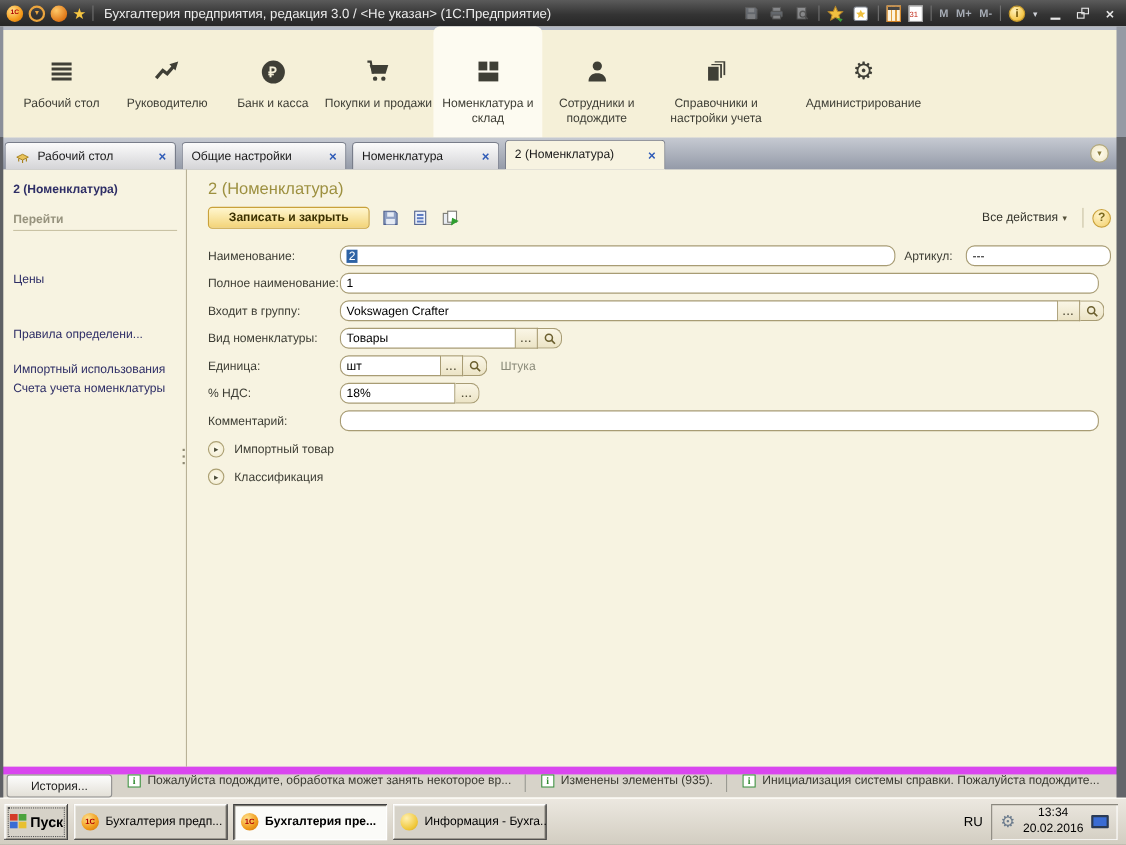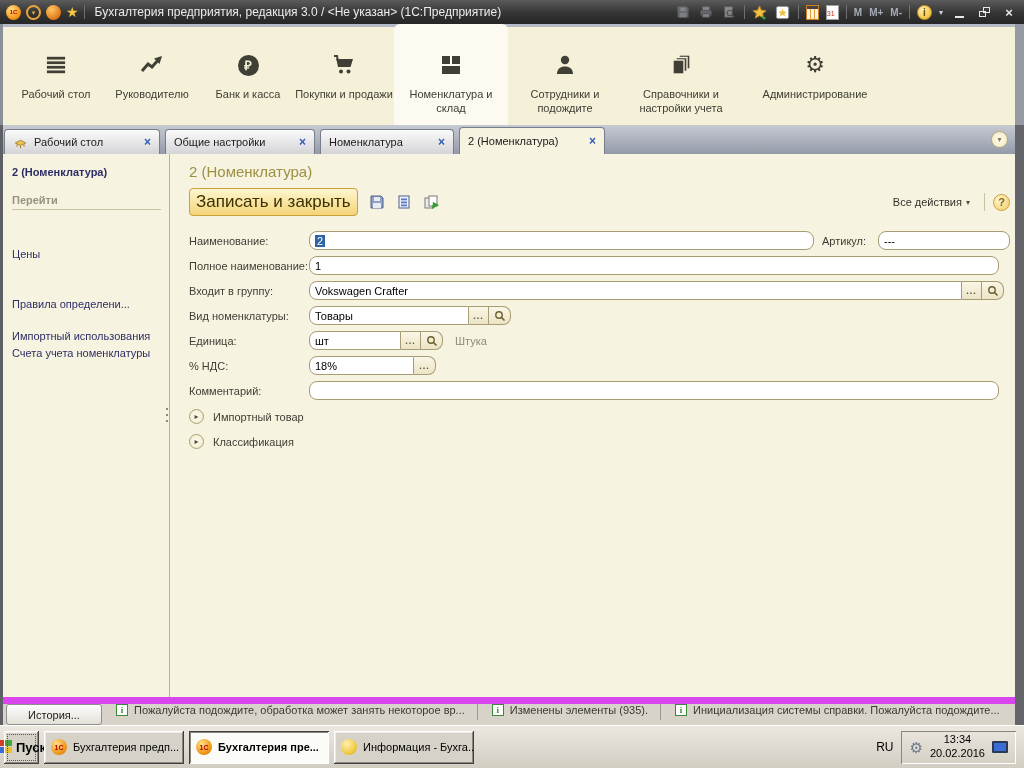--- a/index.html
+++ b/index.html
@@ -35,21 +35,21 @@
   .rest i.f { right:0; top:0; }
   .rest i.b { left:0; bottom:0; background:#3a3a3a; }
   .xclose { font-size:13px; font-weight:bold; }
 
   
   .ribbon { height:101px; display:flex; padding-left:10px; background:linear-gradient(#b4bac6 0 3px, #f5f0d8 3px); }
   .rsec { display:flex; flex-direction:column; align-items:center; padding-top:28px; color:#3e3e35; cursor:default; }
   .rsec .ric { height:26px; display:flex; align-items:center; justify-content:center; }
   .rsec .rlab { margin-top:9px; text-align:center; line-height:1.3; font-size:11px; }
   .rsec.active { background:#fdfbf1; border-radius:6px 6px 0 0; }
-  .w90{width:92px}.w100{width:100px}.w95{width:114px}.w115{width:118px}.w140{width:150px}
+  .w90{width:92px}.w100{width:100px}.w95{width:99px}.w115{width:118px}.w140{width:150px}
   .ruble-circ { width:21px; height:21px; border-radius:50%; background:#3f3f36; color:#f5f0d8; font-size:13px; font-weight:bold; display:flex; align-items:center; justify-content:center; }
   .gear-glyph { font-size:22px; color:#3f3f36; line-height:1; }
 
   
   .tabbar { height:29px; background:linear-gradient(#c6cad2,#949aa8); display:flex; align-items:flex-end; padding:0 4px; position:relative; }
   .tab { height:25px; display:flex; align-items:center; padding:0 8px; margin-right:5px; border:1px solid #787d8a; border-bottom:none; border-radius:4px 4px 0 0; background:linear-gradient(#fbfbfb,#d4d4d7); color:#1a1a1a; }
   .tab .tlab { flex:1; white-space:nowrap; overflow:hidden; }
   .tab .tclose { color:#2f5bb7; font-weight:bold; font-size:12px; margin-left:8px; }
   .tab.active { background:#f7f3e1; height:27px; }
   .tw1{width:156px}.tw2{width:150px}.tw3{width:134px}.tw4{width:146px}
@@ -63,21 +63,21 @@
   .sb-link { color:#2e2e66; margin:5px 0; white-space:nowrap; overflow:hidden; cursor:pointer; }
   .sb-link.bold { font-weight:normal;margin-top:38px; }
   .sb-gap { height:10px; }
   .splitter { width:4px; border-left:1px solid #b9b196; position:relative; }
   .splitter .dots { position:absolute; left:-4px; top:250px; width:3px; }
   .splitter .dots b { display:block; width:2px; height:2px; background:#8f8a74; margin:4px 0; }
 
   .main { flex:1; padding:9px 14px 0 16px; position:relative; }
   .form-title { color:#9d9040; font-size:15px; }
   .toolbar { margin-top:8px; display:flex; align-items:center; }
-  .btn-save { background:linear-gradient(#fff6cf,#f3d478); border:1px solid #c9a13b; border-radius:4px; padding:3px 6px; font-weight:normal; color:#3a3000; font-size:17px; }
+  .btn-save { background:linear-gradient(#fff6cf,#f3d478); border:1px solid #c9a13b; border-radius:4px; padding:3px 18px; font-weight:bold; color:#3a3000; font-size:11px; }
   .tb-tool { margin-left:11px; display:inline-flex; }
   .tspacer { flex:1; }
   .all-actions { color:#33332b; margin-right:6px; display:flex; align-items:center; gap:4px; }
   .aa-arrow { font-size:8px; color:#55503a; }
   .tool-sep { width:1px; height:18px; background:#c9c2a4; margin:0 8px; }
   .help-btn { width:17px; height:17px; border-radius:50%; background:radial-gradient(circle at 35% 30%, #fff3c8, #f3cf6a); border:1px solid #c9a13b; color:#7c6a1e; font-weight:bold; font-size:11px; display:flex; align-items:center; justify-content:center; }
 
   .formarea { margin-top:12px; }
   .frow { display:flex; align-items:center; height:25px; }
   .flabel { width:120px; color:#3e3e35; white-space:nowrap; }
@@ -102,21 +102,21 @@
   
   .statusbar { height:28px; background:#d7d3c9; border-top:7px solid #d946ef; display:flex; align-items:flex-start; padding:0 6px; }
   .hist-btn { width:96px; height:21px; border:1px solid #8f8f8f; border-radius:3px; background:linear-gradient(#fdfdfd,#e3e0d7); color:#222; display:flex; align-items:center; justify-content:center; }
   .sb-msg { display:flex; align-items:center; margin-left:14px; color:#3a3a32; white-space:nowrap; }
   .ii { width:12px; height:12px; border:1px solid #3a8a3a; background:#fff; color:#2f8a2f; font-weight:bold; font-size:9px; display:inline-flex; align-items:center; justify-content:center; margin-right:6px; font-family:"Liberation Serif", serif; }
   .sb-sep { width:1px; height:16px; background:#9a9a92; margin-left:12px; }
 
   
   .taskbar { height:43px; background:linear-gradient(#ece8e0,#d2cdc1); border-top:1px solid #fff; display:flex; align-items:center; padding:0 4px; }
   .raised { background:#d6d2c8; box-shadow:inset -1px -1px 0 #404040, inset 1px 1px 0 #fff, inset -2px -2px 0 #8a877e, inset 2px 2px 0 #eceae4; }
-  .start-btn { width:35px; height:33px; display:flex; align-items:center; justify-content:center; gap:4px; font-weight:bold; font-size:13px; outline:1px dotted #555; outline-offset:-4px; }
+  .start-btn { width:58px; height:33px; display:flex; align-items:center; justify-content:center; gap:4px; font-weight:bold; font-size:13px; outline:1px dotted #555; outline-offset:-4px; }
   .flag { width:15px; height:14px; display:grid; grid-template-columns:7px 7px; grid-template-rows:6px 6px; gap:1px; }
   .flag i { display:block; }
   .f-r{background:#d43c28}.f-g{background:#4ba33c}.f-b{background:#3a6cd4}.f-y{background:#e8c030}
   .task-btn { width:140px; height:33px; margin-left:5px; display:flex; align-items:center; gap:6px; padding:0 7px; font-size:11px; color:#000; overflow:hidden; white-space:nowrap; }
   .task-btn.active { background:#fbfbf8; font-weight:bold; box-shadow:inset 1px 1px 0 #404040, inset -1px -1px 0 #fff, inset 2px 2px 0 #8a877e; }
   .ball16 { width:16px; height:16px; border-radius:50%; flex:none; display:inline-flex; align-items:center; justify-content:center; background:radial-gradient(circle at 35% 30%, #ffe08a, #f09a1a 60%, #c87010); color:#b00000; font-size:7px; font-weight:bold; }
   .ball-y { background:radial-gradient(circle at 35% 30%, #fff0b0, #f0c83c 65%, #d0a020); }
   .tray { margin-left:auto; display:flex; align-items:center; gap:8px; padding-right:4px; }
   .lang { font-size:12px; color:#000; }
   .tray-panel { height:33px; display:flex; align-items:center; gap:7px; padding:0 8px; box-shadow:inset 1px 1px 0 #8a877e, inset -1px -1px 0 #fff; }

